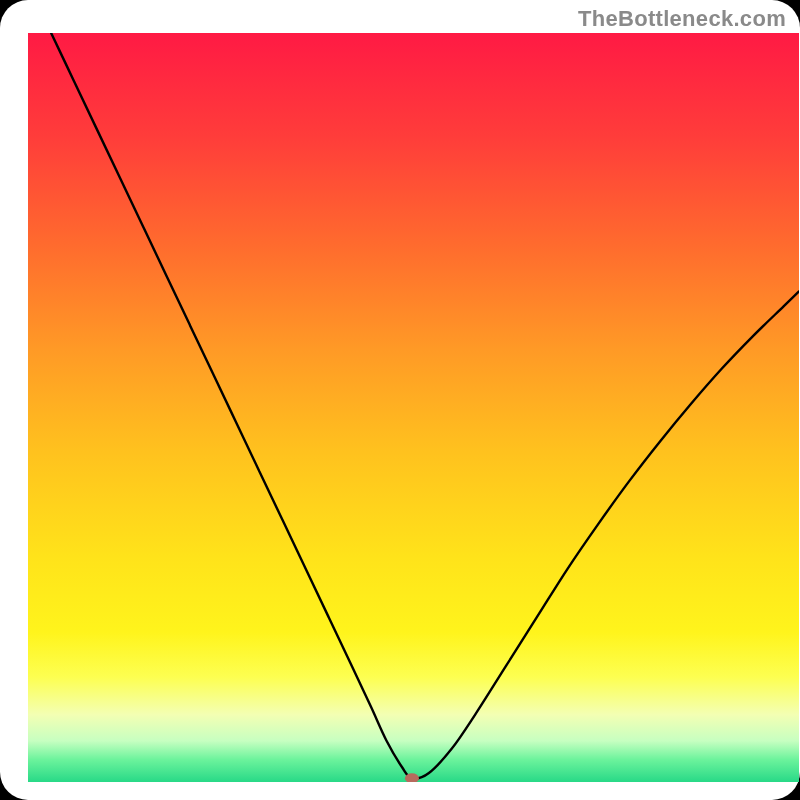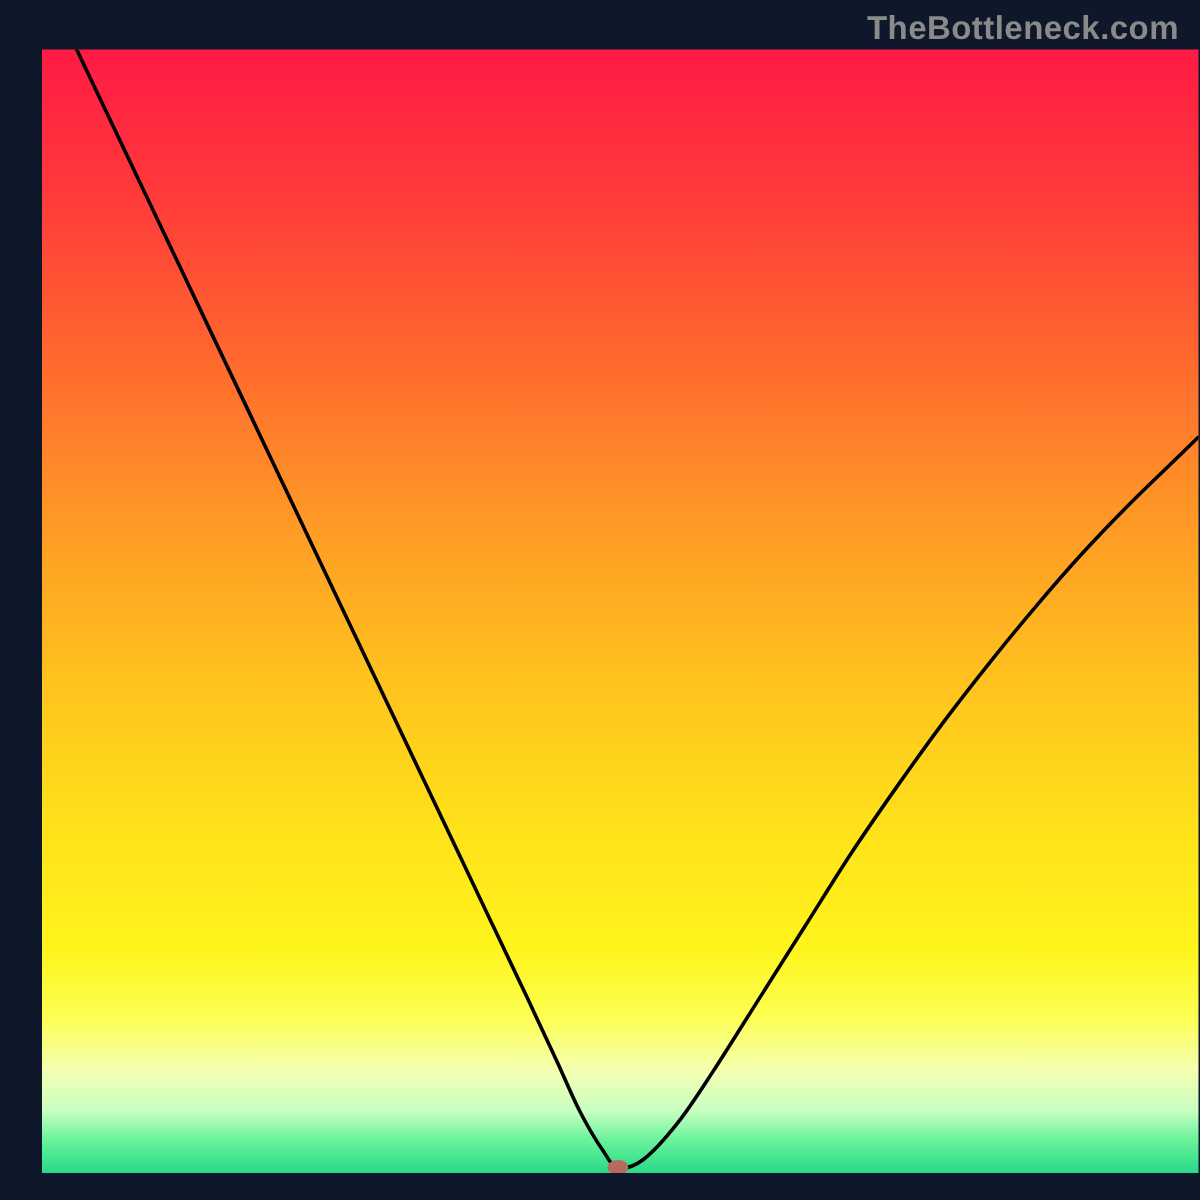--- a/index.html
+++ b/index.html
@@ -7,21 +7,22 @@
     padding: 0;
     width: 800px;
     height: 800px;
     background: #000000;
     overflow: hidden;
   }
   .container {
     position: relative;
     width: 800px;
     height: 800px;
-    background: #0f172a;
+    background: #ffffff;
+    border-radius: 28px;
   }
   .watermark {
     position: absolute;
     top: 6px;
     right: 14px;
     font-family: Arial, Helvetica, sans-serif;
     font-size: 22px;
     font-weight: 600;
     color: #8a8a8a;
     letter-spacing: 0.3px;

